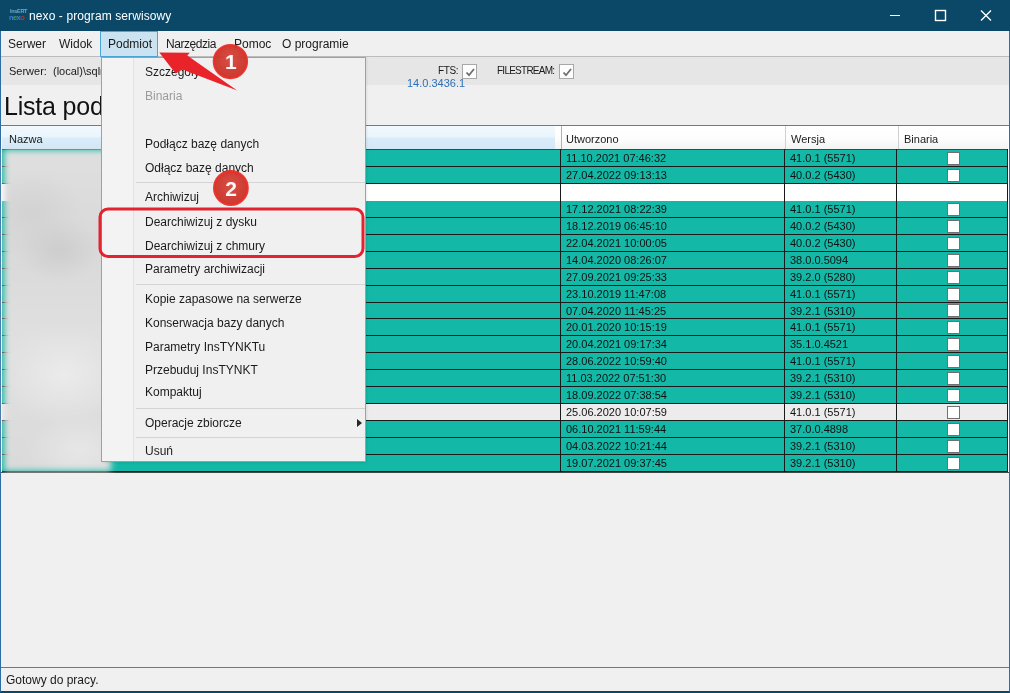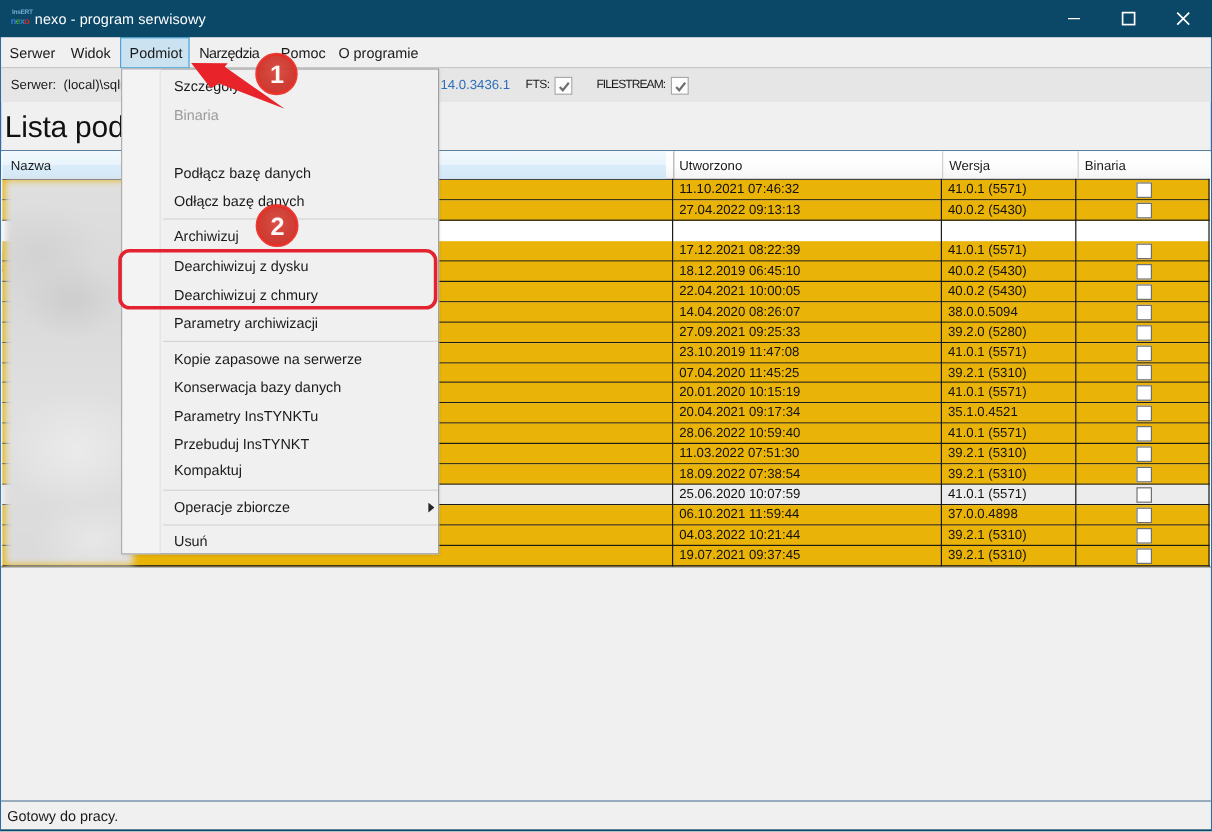--- a/index.html
+++ b/index.html
@@ -9,34 +9,34 @@
 #title { position:absolute; left:29px; top:9px; color:#fff; font-size:12px; letter-spacing:0.1px; }
 #logo { position:absolute; left:9px; top:8px; width:18px; height:12px; font-weight:bold; }
 #logo .l1 { position:absolute; left:1px; top:0px; font-size:5.5px; color:#6fa8cf; letter-spacing:-0.3px; }
 #logo .l2 { position:absolute; left:0px; top:5px; font-size:7.5px; letter-spacing:-0.6px; }
 .wbtn { position:absolute; top:0; height:31px; color:#fff; }
 #menubar { position:absolute; left:0; top:31px; width:1008px; height:26px; background:#f0f0f0; border-bottom:1px solid #bcbcbc; font-size:12px; color:#1a1a1a; }
 .mb { position:absolute; top:0; height:26px; line-height:26px; }
 #podhl { position:absolute; left:99px; top:0; width:58px; height:26px; background:#cbe3f1; border:1px solid #4ba6d8; }
 #infobar { position:absolute; left:0; top:57px; width:1008px; height:28px; background:#e6e6e6; font-size:11px; color:#1a1a1a; }
 #srvtxt { position:absolute; left:8px; top:0; height:28px; line-height:28px; width:92px; overflow:hidden; white-space:nowrap; }
-#ver { position:absolute; left:366px; top:0; height:28px; line-height:28px; color:#2d6fb8; }
+#ver { position:absolute; left:366px; top:12px; height:28px; line-height:28px; color:#2d6fb8;padding-left:40px; }
 #fts { position:absolute; left:437px; top:0; height:28px; line-height:28px; font-size:10px; letter-spacing:-0.4px; }
 #fstream { position:absolute; left:496px; top:0; height:28px; line-height:28px; font-size:10px; letter-spacing:-0.75px; }
 .chk { position:absolute; top:7px; width:15px; height:15px; background:#fdfdfd; border:1px solid #a8a8a8; }
 .chk svg { position:absolute; left:1px; top:1px; }
 #heading { position:absolute; left:3px; top:92px; font-size:25px; letter-spacing:-0.2px; color:#111; }
 #tbl { position:absolute; left:0; top:125px; width:1008px; height:348px; background:#fff; border-top:1px solid #5c7f9d; border-bottom:1px solid #444; }
 #thead { position:absolute; left:1px; top:0; width:1006px; height:24px; background:linear-gradient(to bottom,#ffffff 0%,#fdfdfd 55%,#f3f3f3 100%); font-size:11px; color:#1a1a1a; border-bottom:1px solid #444; }
 #hnazwa { position:absolute; left:0; top:0; width:553px; height:23px; line-height:26px; padding-left:7px;
   background:linear-gradient(to bottom,#f2f9fe 0%,#e9f4fc 48%,#d9ecf9 52%,#d3e8f7 100%); }
 #hutw { position:absolute; left:559px; top:0; width:224px; height:23px; line-height:26px; padding-left:4px; border-left:1px solid #b0b0b0; }
 #hwer { position:absolute; left:783px; top:0; width:113px; height:23px; line-height:26px; padding-left:5px; border-left:1px solid #d0d0d0; }
 #hbin { position:absolute; left:896px; top:0; width:110px; height:23px; line-height:26px; padding-left:5px; border-left:1px solid #d0d0d0; }
-.trow { position:absolute; left:1px; width:1006px; border-bottom:1px solid #1a1a1a; font-size:11px; color:#111; background:#eab308; }
+.trow { position:absolute; left:1px; width:1006px; border-bottom:1px solid #1a1a1a; font-size:11px; color:#111; background:#14b8a6; }
 .trow .c2 { position:absolute; left:564px; top:0; height:100%; display:flex; align-items:center; }
 .trow .c3 { position:absolute; left:788px; top:0; height:100%; display:flex; align-items:center; }
 .trow .cb { position:absolute; left:945px; width:13px; height:13px; border:1px solid #707070; background:#fff; }
 .vline { position:absolute; top:23px; width:1px; height:323px; background:#1a1a1a; }
 #blur1 { position:absolute; left:3px; top:24px; width:107px; height:321px;
   background:radial-gradient(60px 45px at 55px 100px, #cdcdcd 0%, rgba(205,205,205,0) 70%),
    radial-gradient(70px 55px at 28px 62px, #d2d2d2 0%, rgba(210,210,210,0) 75%),
    radial-gradient(85px 65px at 60px 225px, #ebebeb 0%, rgba(235,235,235,0) 75%),
    radial-gradient(70px 50px at 75px 300px, #e7e7e7 0%, rgba(231,231,231,0) 75%),
    linear-gradient(to bottom, #dfdfdf, #d9d9d9 30%, #e0e0e0 60%, #dadada); filter:blur(3px); }

